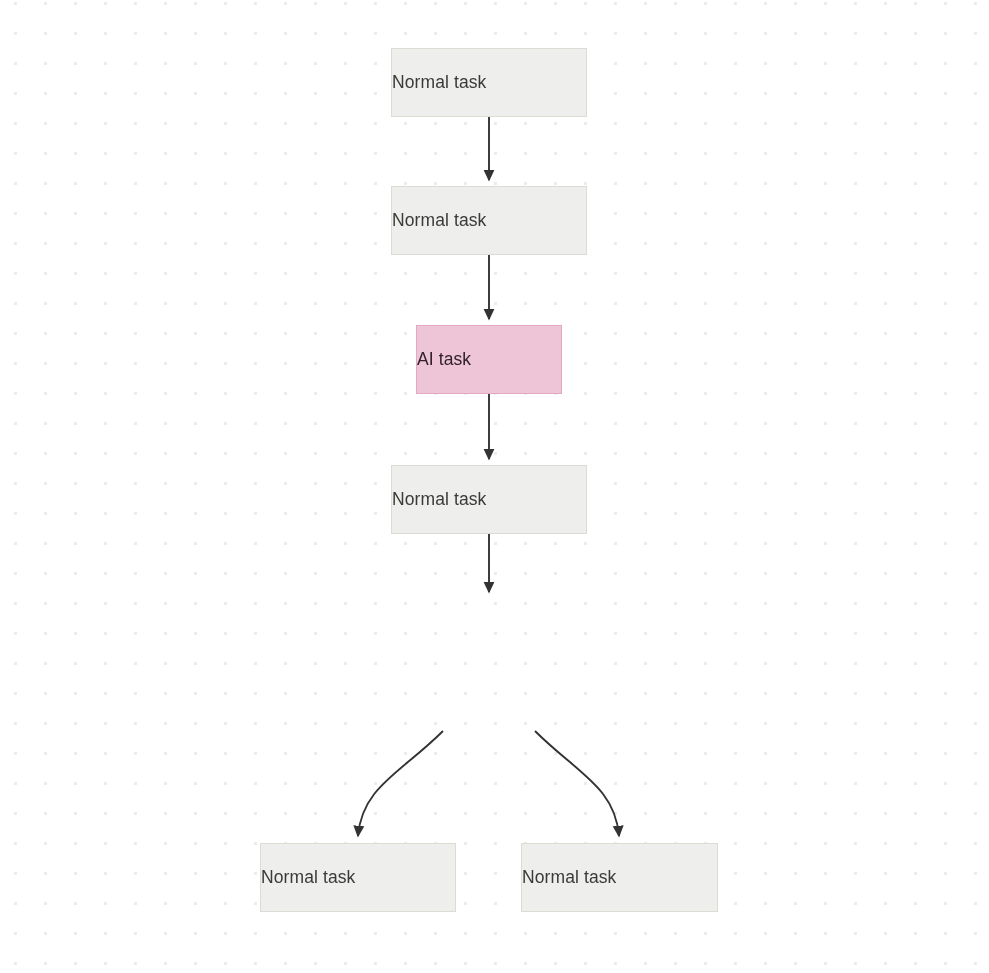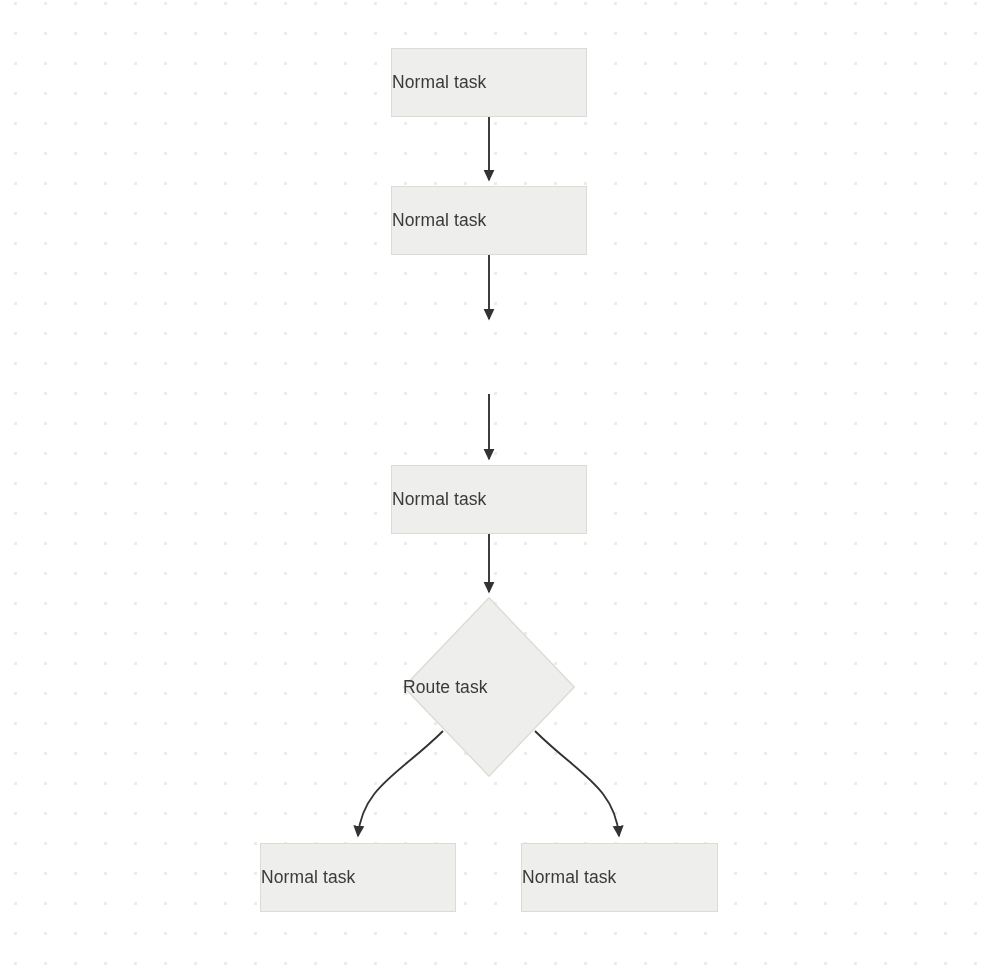--- a/index.html
+++ b/index.html
@@ -118,31 +118,28 @@
   </svg>
 
   <div class="node node-rect" style="left:391px; top:48px; width:196px; height:69px;">
     <span>Normal task</span>
   </div>
 
   <div class="node node-rect" style="left:391px; top:186px; width:196px; height:69px;">
     <span>Normal task</span>
   </div>
 
+  <div class="node node-ai" style="left:416px; top:325px; width:146px; height:69px;">
+    <span>AI task</span>
+  </div>
 
   <div class="node node-rect" style="left:391px; top:465px; width:196px; height:69px;">
     <span>Normal task</span>
   </div>
 
-  <div class="node node-diamond" style="left:403px; top:597px; width:172px; height:180px;">
-    <svg class="diamond-shape" viewBox="0 0 172 180" preserveAspectRatio="none" xmlns="http://www.w3.org/2000/svg">
-      <polygon points="86,0.8 171.2,90 86,179.2 0.8,90" fill="#eeeeec" stroke="#dcdcd4" stroke-width="1.4"></polygon>
-    </svg>
-    <span class="diamond-label">Route task</span>
-  </div>
 
   <div class="node node-rect" style="left:260px; top:843px; width:196px; height:69px;">
     <span>Normal task</span>
   </div>
 
   <div class="node node-rect" style="left:521px; top:843px; width:197px; height:69px;">
     <span>Normal task</span>
   </div>
 
 </div>

